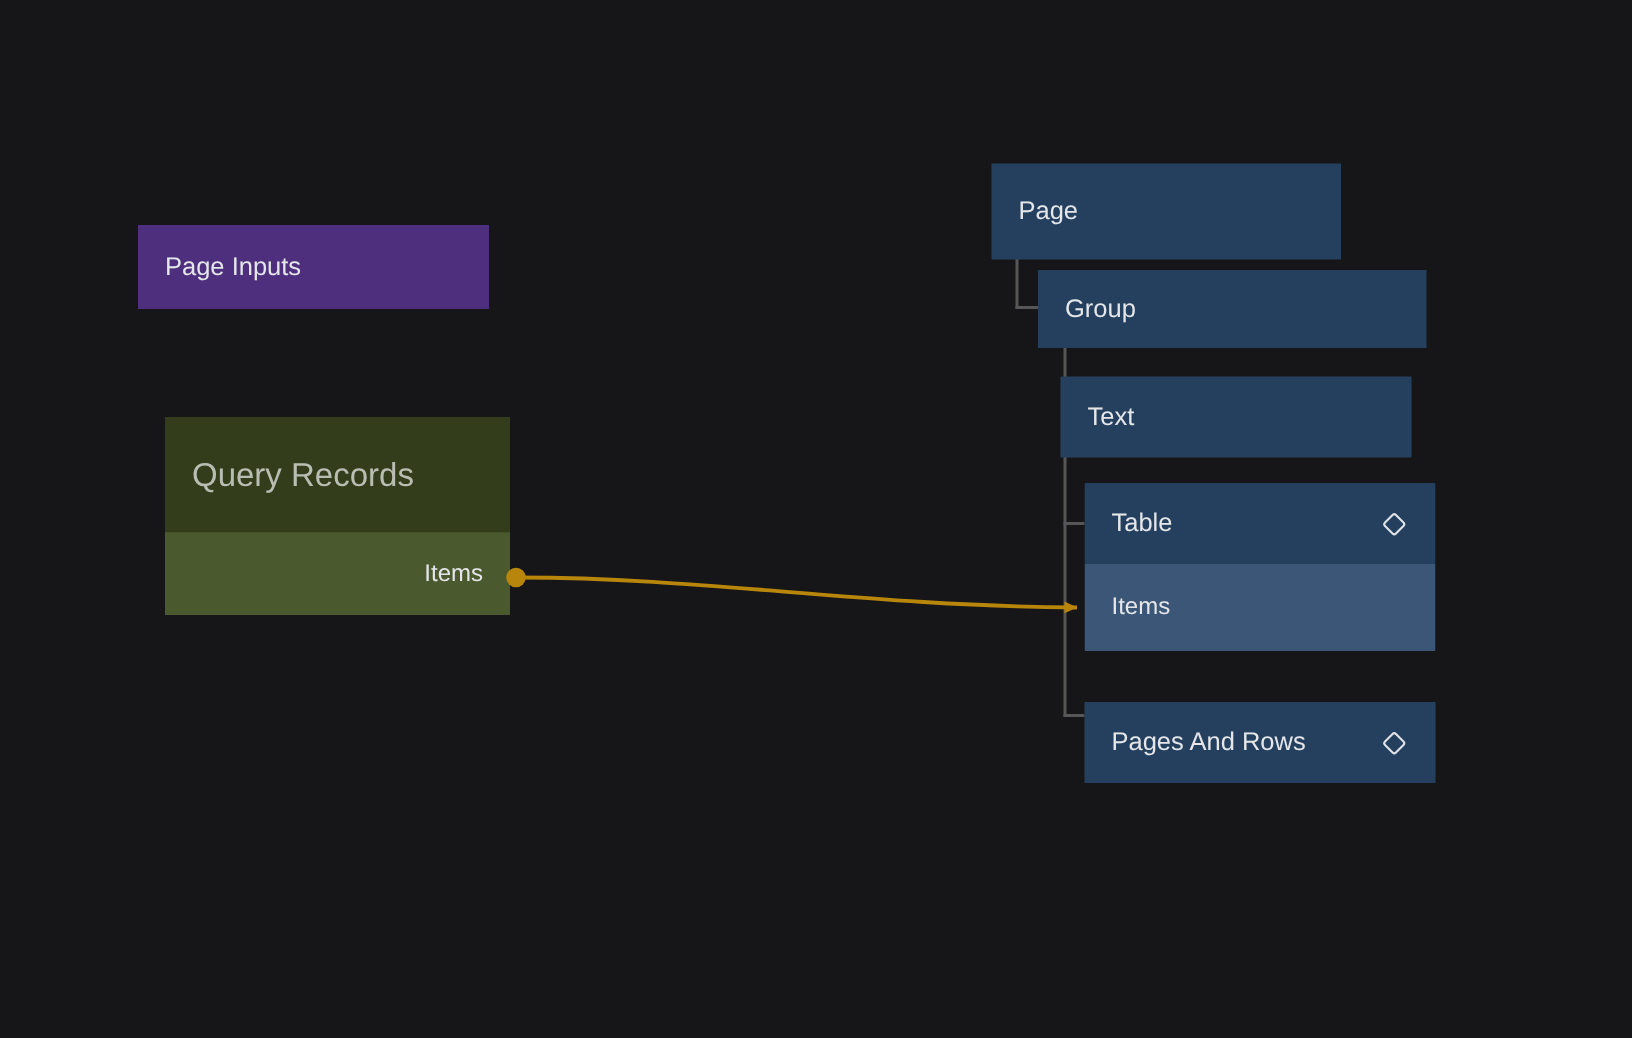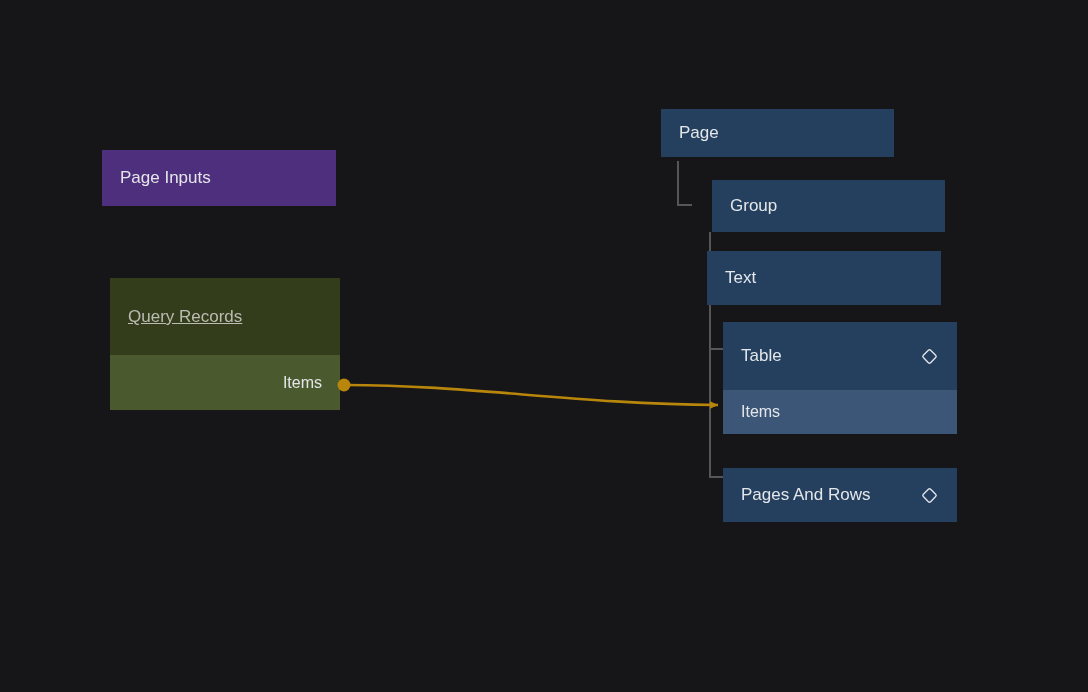--- a/index.html
+++ b/index.html
@@ -34,29 +34,28 @@
     padding: 0 18px;
   }
   .node-title {
     color: #e4e6ea;
     font-size: 17px;
     line-height: 1.25;
     white-space: nowrap;
   }
   .node-sub {
     color: #b9bdb2;
-    font-size: 17px;
+    font-size: 22px;
     line-height: 1.25;
     white-space: nowrap;
-    text-decoration: underline;
   }
 
   
   #page-inputs {
-    left: 102px;
+    left: 92px;
     top: 150px;
     width: 234px;
     height: 56px;
     background: #4e2f7d;
   }
   #page-inputs .node-head { height: 100%; }
 
   
   #parks {
     left: 110px;
@@ -86,33 +85,33 @@
   .port-label {
     color: #e4e6ea;
     font-size: 16px;
     white-space: nowrap;
   }
 
   
   .blue {
     background: #24405e;
   }
-  #node-page  { left: 661px; top: 109px; width: 233px; height: 48px; }
-  #node-group { left: 712px; top: 180px; width: 233px; height: 52px; }
+  #node-page  { left: 661px; top: 109px; width: 233px; height: 64px; }
+  #node-group { left: 692px; top: 180px; width: 259px; height: 52px; }
   #node-text  { left: 707px; top: 251px; width: 234px; height: 54px; }
   #node-table { left: 723px; top: 322px; width: 234px; height: 112px; }
   #node-pages { left: 723px; top: 468px; width: 234px; height: 54px; }
 
   #node-page .node-head,
   #node-group .node-head,
   #node-text .node-head,
   #node-pages .node-head { height: 100%; }
 
   #node-table .table-head {
-    height: 68px;
+    height: 54px;
     background: #24405e;
     display: flex;
     align-items: center;
     justify-content: space-between;
     box-sizing: border-box;
     padding: 0 18px;
   }
   #node-table .table-items {
     flex: 1;
     background: #3b5676;

